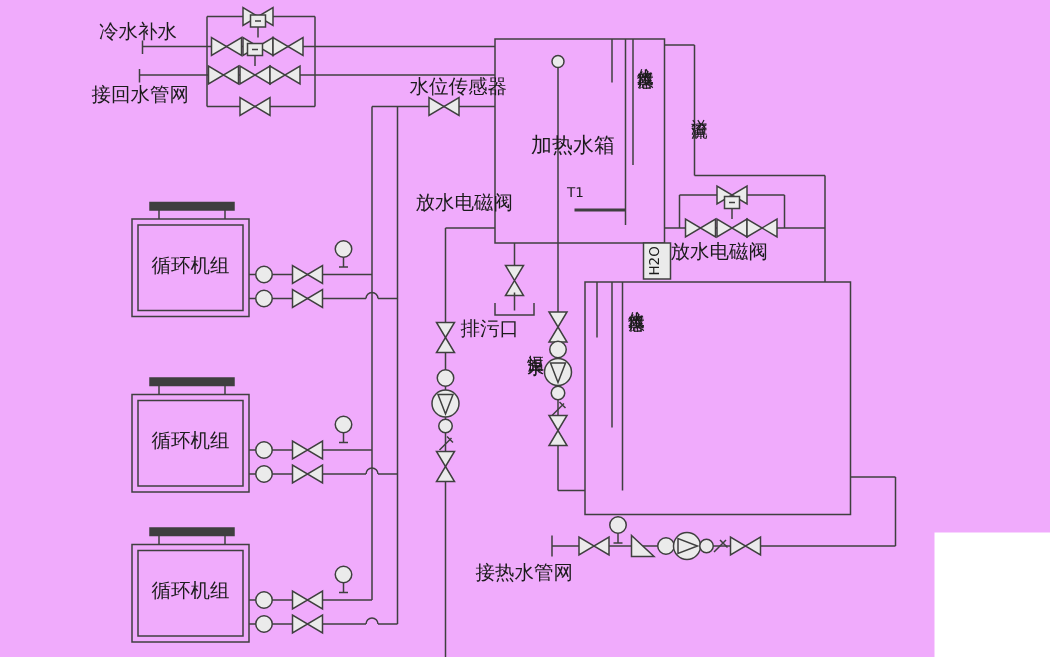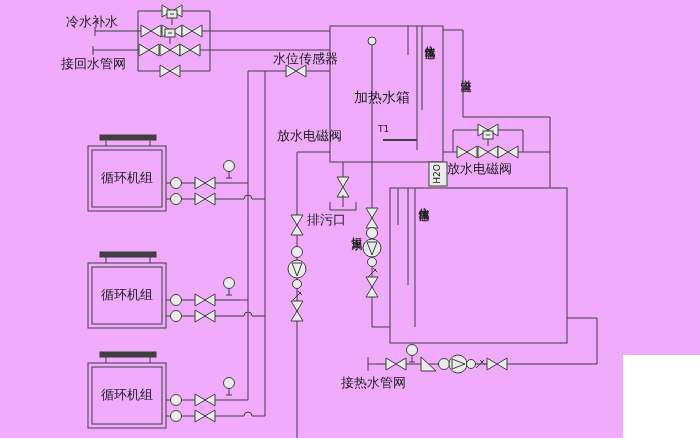--- a/index.html
+++ b/index.html
@@ -221,19 +221,19 @@
   <div class="lbl" style="left:277px;top:129px;">放水电磁阀</div>
   <div class="lbl big" style="left:354px;top:90px;">加热水箱</div>
   <div class="lbl vert" style="left:423px;top:36px;">水位传感器</div>
   <div class="lbl vert" style="left:459px;top:71px;">溢流管</div>
   <div class="lbl" style="left:447px;top:162px;">放水电磁阀</div>
   <div class="lbl rot" style="left:421px;top:169px;">H2O</div>
   <div class="lbl sm" style="left:378px;top:125px;">T1</div>
   <div class="lbl" style="left:307px;top:213px;">排污口</div>
   <div class="lbl vert" style="left:350px;top:228px;">恒温水泵</div>
   <div class="lbl vert" style="left:417px;top:198px;">水位传感器</div>
-  <div class="lbl" style="left:317px;top:376px;margin-left:24px;">接热水管网</div>
+  <div class="lbl" style="left:317px;top:376px;">接热水管网</div>
   <div class="lbl" style="left:101px;top:171px;">循环机组</div>
   <div class="lbl" style="left:101px;top:288px;">循环机组</div>
   <div class="lbl" style="left:101px;top:388px;">循环机组</div>
 
   <div class="white-patch" style="left:623px;top:355px;width:77px;height:83px;"></div>
 </div>
 
 </body></html>

